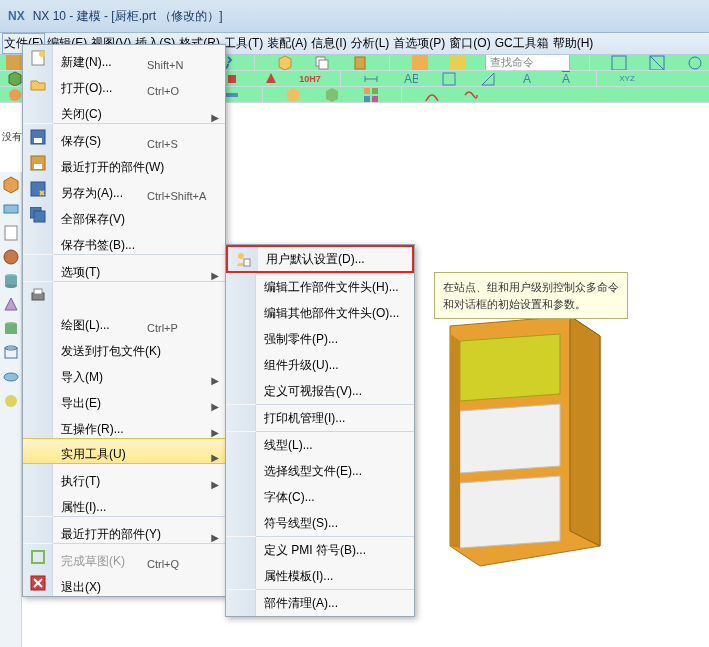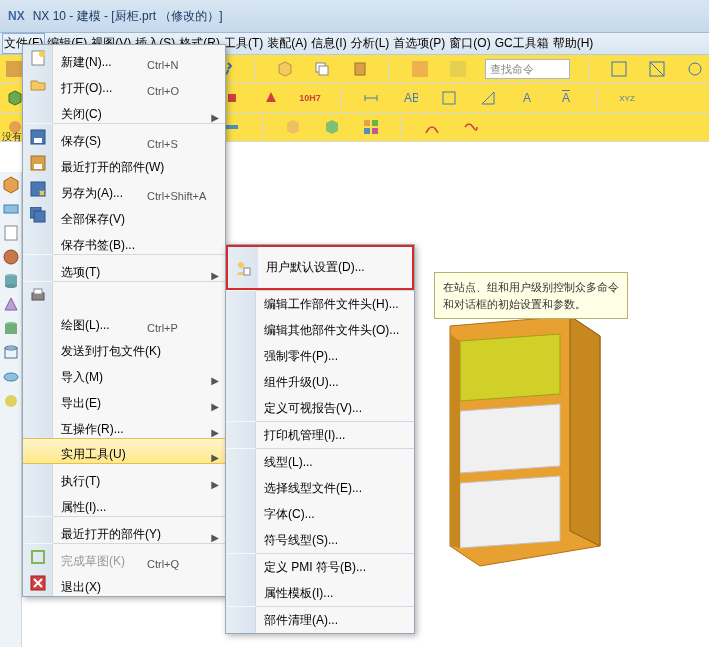--- a/index.html
+++ b/index.html
@@ -3,21 +3,21 @@
 <meta charset="utf-8">
 <style>
 *{box-sizing:border-box;margin:0;padding:0;font-family:"Microsoft YaHei","SimSun",sans-serif;font-size:12px;user-select:none}
 body{width:709px;height:647px;overflow:hidden;background:#fff;position:relative}
 .titlebar{height:22px;background:linear-gradient(#d8e6f2,#c5d9ed);display:flex;align-items:center;padding:16px 4px;border-bottom:1px solid #9fb8d1}
 .nx-logo{font-weight:bold;color:#3e6a9e;padding:0 4px}
 .title{color:#1a3d66;padding-left:4px}
 .menubar{height:22px;background:linear-gradient(#e8f0f8,#d8e6f2);display:flex;align-items:center;padding:0 2px;border-bottom:1px solid #b6c9de}
 .menu-item{padding:2px 2px;cursor:default;white-space:nowrap}
 .menu-item.active{background:#e8f0f8;border:1px solid #8ab0d9;padding:1px 1px}
-.toolbar{height:29px;background:#fde047;display:flex;align-items:center;padding:0 4px;gap:17px;border-bottom:1px solid #cfd8e3;overflow:hidden}
+.toolbar{height:16px;background:#86efac;display:flex;align-items:center;padding:0 4px;gap:17px;border-bottom:1px solid #cfd8e3;overflow:hidden}
 .tb-btn{width:22px;height:22px;display:flex;align-items:center;justify-content:center;border:1px solid transparent}
 .tb-sep{width:1px;height:20px;background:#cfd8e3;margin:0 2px}
 .search-box{width:90px;height:20px;border:1px solid #a8b8cc;background:#fff;padding:0 4px;color:#888;font-size:11px;display:flex;align-items:center}
 .left-strip{position:absolute;left:0;top:172px;width:22px;bottom:0;background:#eef3f8;border-right:1px solid #cfd8e3;display:flex;flex-direction:column;gap:6px;padding-top:4px;align-items:center}
 .ls-icon{width:18px;height:18px}
 .left-label{position:absolute;left:0;top:128px;width:40px;font-size:10px;color:#333;padding:2px}
 .dropdown{position:absolute;left:22px;top:44px;width:204px;background:#f7f7f7;border:1px solid #9aa7b5;box-shadow:2px 2px 6px rgba(0,0,0,.3);z-index:30}
 .dd-row{height:26px;display:flex;align-items:flex-end;padding:0;position:relative}
 .dd-row.highlight{background:linear-gradient(#fff4c9,#ffe88c);border-top:1px solid #e4c24a;border-bottom:1px solid #e4c24a}
 .dd-row.disabled{color:#9a9a9a}
@@ -25,21 +25,21 @@
 .dd-row.highlight .dd-icon-col{background:transparent;border-right:1px solid transparent}
 .dd-label{flex:1;padding-left:8px;white-space:nowrap}
 .dd-short{width:78px;text-align:left;color:#555;font-size:11px;padding-right:6px}
 .dd-arrow{position:absolute;right:6px;font-size:10px;color:#555}
 .dd-sep{height:1px;background:#cfd8e3;margin-left:30px}
 .submenu{position:absolute;left:225px;top:244px;width:190px;background:#f7f7f7;border:1px solid #9aa7b5;box-shadow:2px 2px 6px rgba(0,0,0,.3);z-index:31}
 .sm-row{height:26px;display:flex;align-items:center;padding:0;position:relative}
 .sm-icon-col{width:30px;height:100%;display:flex;align-items:center;justify-content:center;background:linear-gradient(90deg,#e6edf4,#dbe5ef);border-right:1px solid #cfd8e3}
 .sm-label{flex:1;padding-left:8px;white-space:nowrap}
 .sm-sep{height:1px;background:#cfd8e3;margin-left:30px}
-.sm-row.selected{border:2px solid #d92a2a;height:45px}
+.sm-row.selected{border:2px solid #d92a2a;height:28px}
 .sm-row.selected .sm-icon-col{border-right:none;background:linear-gradient(90deg,#e6edf4,#dbe5ef)}
 .tooltip{position:absolute;left:434px;top:272px;width:194px;background:#ffffe6;border:1px solid #b4b26b;padding:6px 8px;font-size:11px;color:#333;z-index:32;line-height:1.5}
 .model{position:absolute;left:430px;top:316px;width:180px;height:260px;z-index:5}
 svg{display:block}
 </style>
 </head>
 <body>
 
 <div class="titlebar">
   <span class="nx-logo">NX</span>
@@ -356,21 +356,21 @@
 
 <div class="dropdown" id="file-menu">
     <div class="dd-row">
       <div class="dd-icon-col">
         <svg width="16" height="16">
           <rect x="2" y="1" width="12" height="14" fill="#fff" stroke="#888"></rect>
           <circle cx="12" cy="4" r="3" fill="#f5d050"></circle>
         </svg>
       </div>
       <div class="dd-label">新建(N)...</div>
-      <div class="dd-short">Ctrl+N</div>
+      <div class="dd-short">Shift+N</div>
     </div>
     <div class="dd-row">
       <div class="dd-icon-col">
         <svg width="16" height="16">
           <path d="M1 5h6l2 2h6v7H1z" fill="#f5c862" stroke="#b8923a"></path>
         </svg>
       </div>
       <div class="dd-label">打开(O)...</div>
       <div class="dd-short">Ctrl+O</div>
     </div>

